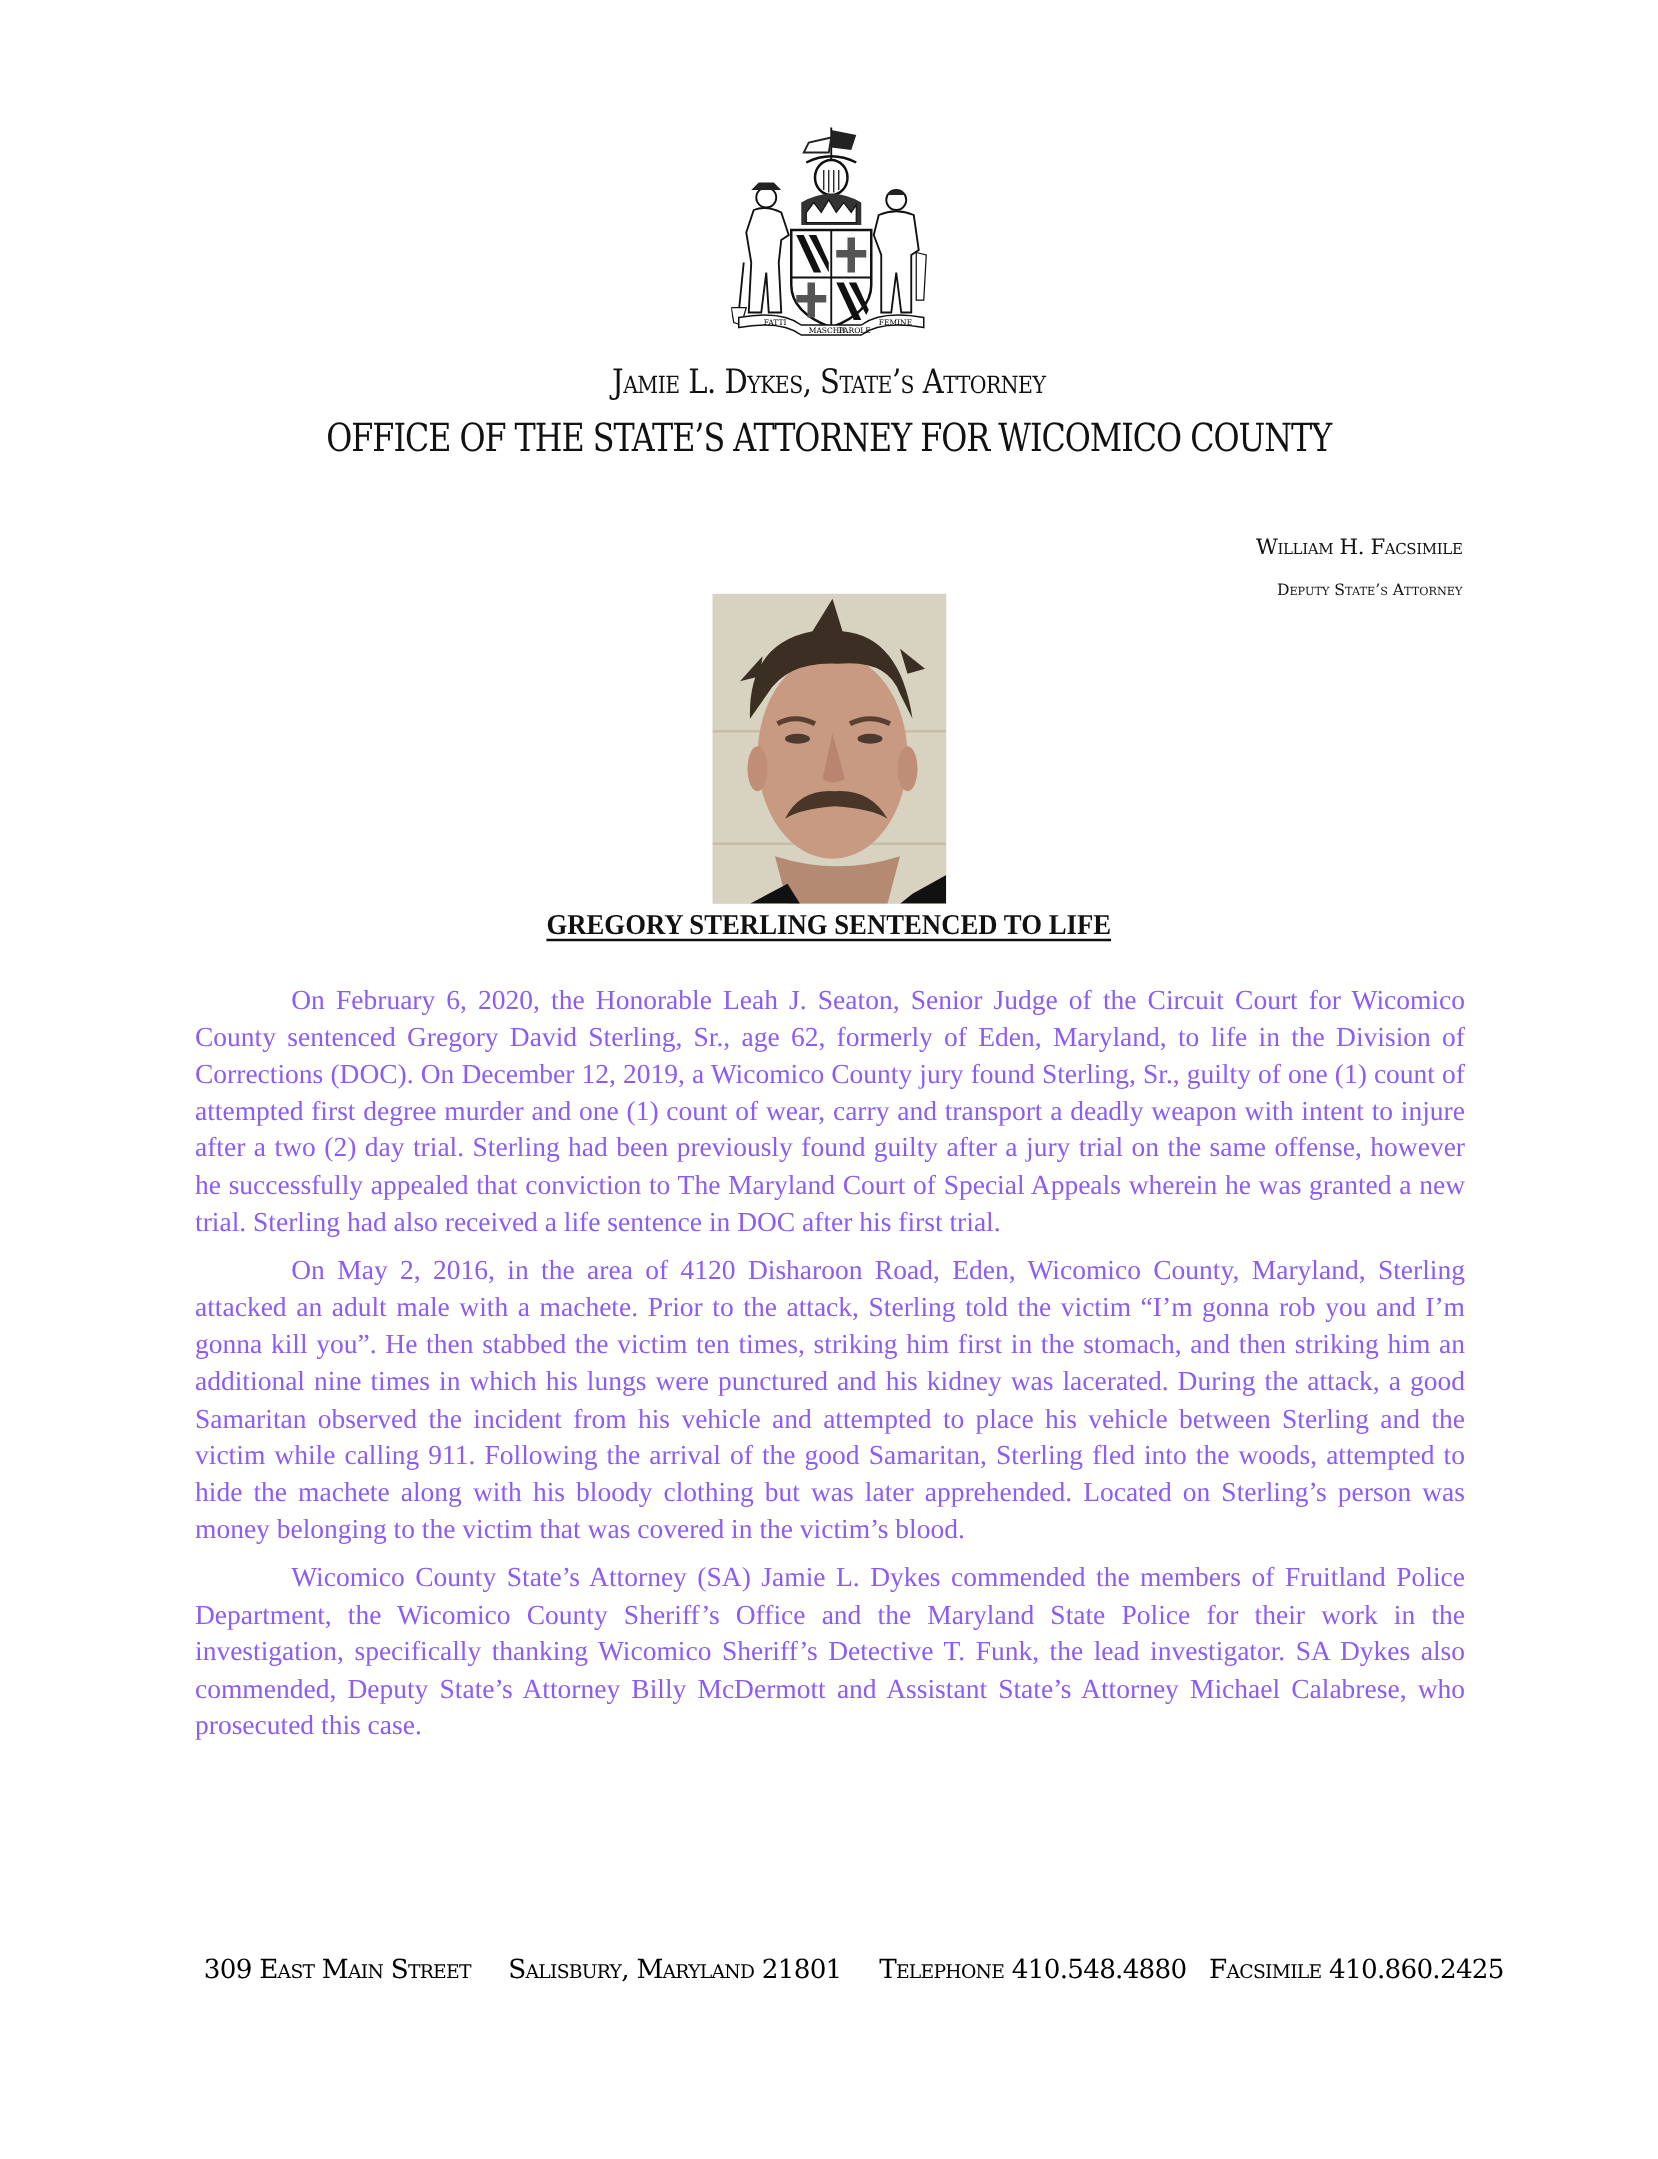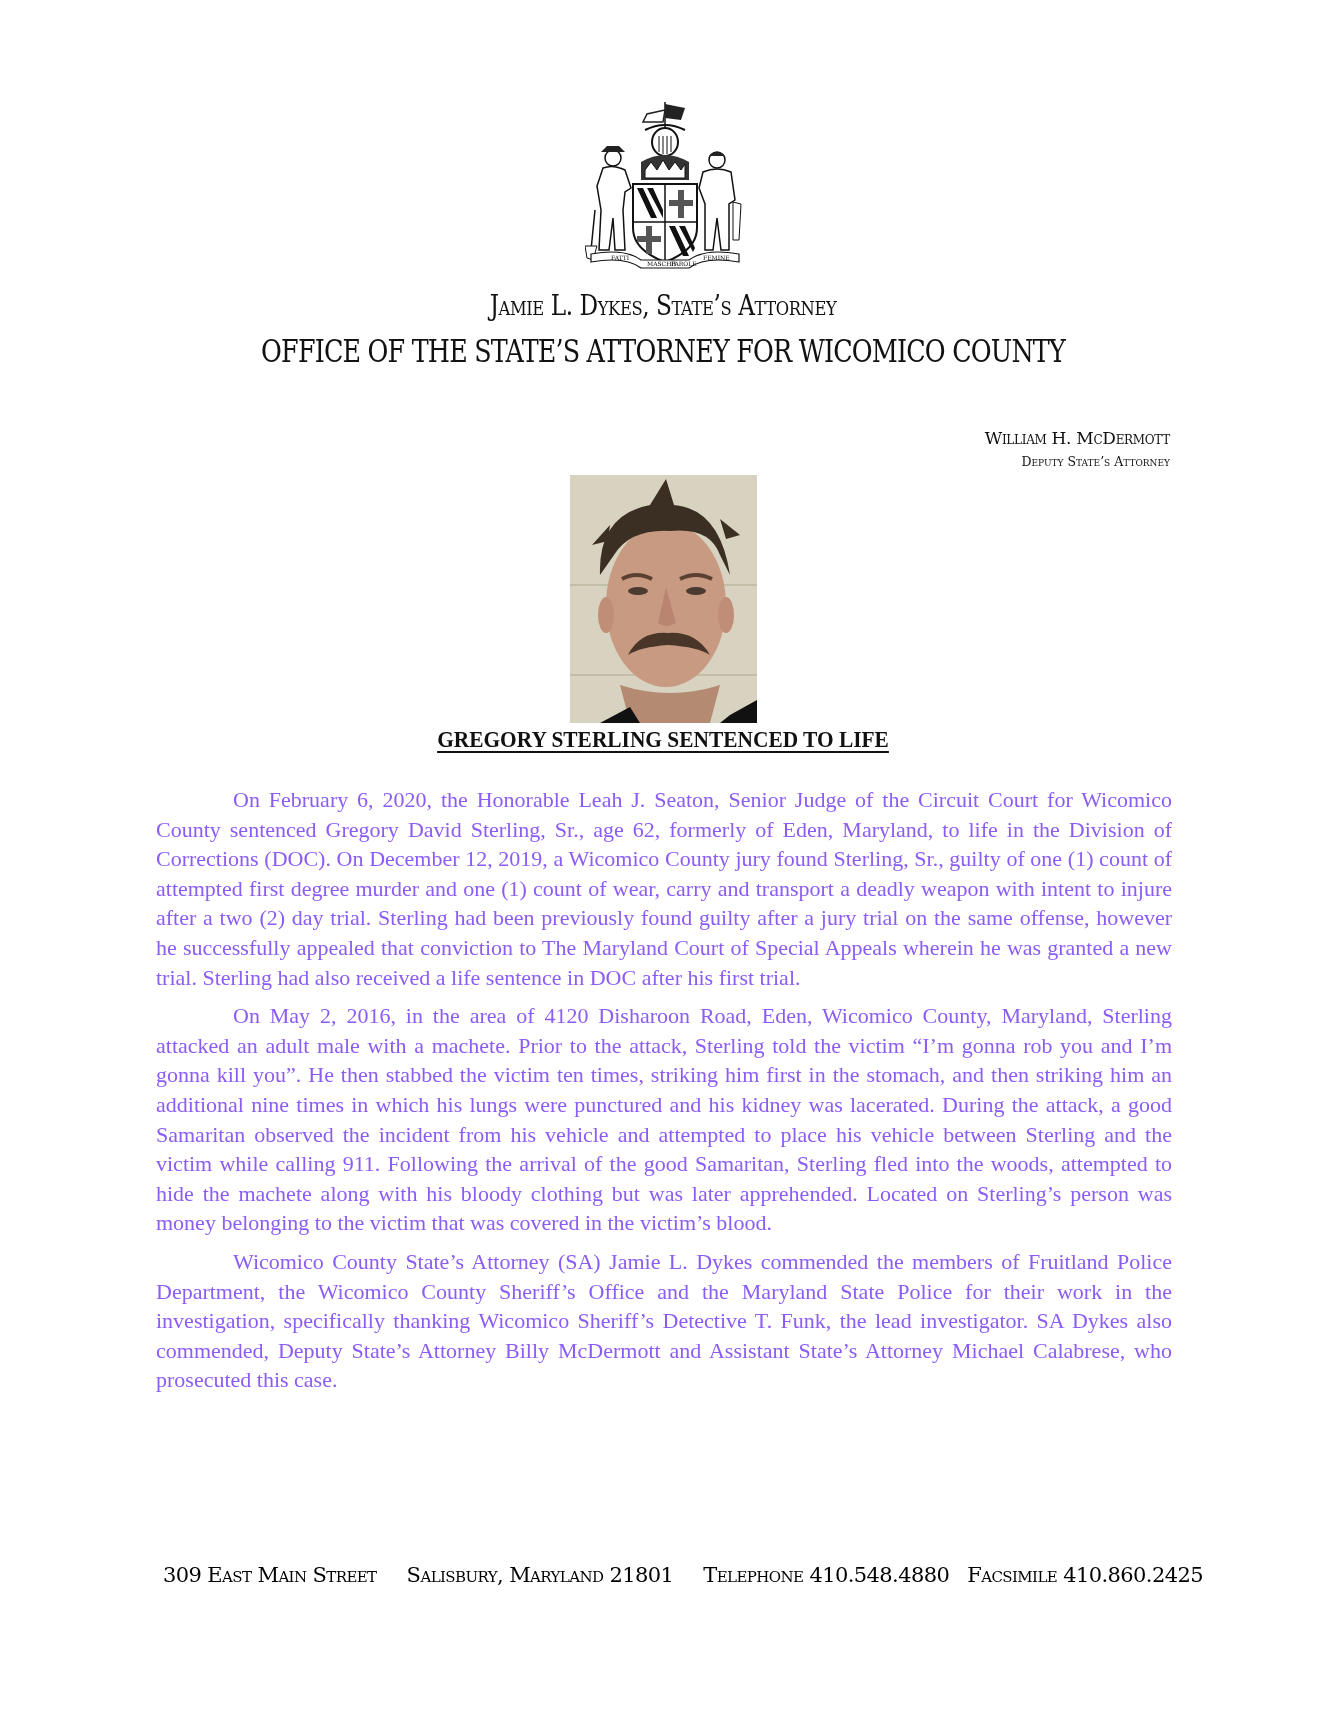--- a/index.html
+++ b/index.html
@@ -7,21 +7,21 @@
 
   #seal { position:absolute; left:585px; top:100px; width:160px; height:172px; }
 
   .hdr1 { position:absolute; left:0; width:1326px; top:290px; text-align:center;
           font-family:"DejaVu Serif", serif; font-size:27px; font-variant:small-caps; letter-spacing:-0.5px; color:#111; font-weight:normal; transform:scaleX(0.86); transform-origin:center; }
   .hdr2 { position:absolute; left:0; width:1326px; top:333px; text-align:center;
           font-family:"DejaVu Serif", serif; font-size:31px; letter-spacing:-1px; color:#111; transform:scaleX(0.82); transform-origin:center; }
 
   .deputy { position:absolute; right:156px; top:428px; text-align:right; font-family:"DejaVu Serif", serif; color:#111; }
   .deputy .name { font-size:17px; font-variant:small-caps; letter-spacing:-0.3px; }
-  .deputy .role { font-size:12.5px; font-variant:small-caps; margin-top:6px; letter-spacing:0px; }
+  .deputy .role { font-size:12.5px; font-variant:small-caps; margin-top:16px; letter-spacing:0px; }
 
   #photo { position:absolute; left:570px; top:475px; width:187px; height:248px; overflow:hidden; background:#ddd8c8; }
 
   .headline { position:absolute; left:0; width:1326px; top:727px; text-align:center;
               font-family:"Liberation Serif", serif; font-weight:bold; font-size:23px; text-decoration:underline; text-decoration-thickness:2px; text-underline-offset:4px; transform:scaleX(0.93); transform-origin:center; }
 
   .body { position:absolute; left:156px; width:1016px; top:785px; font-family:"Liberation Serif", serif; font-size:22px; line-height:29.6px; color:#8b5cf6; }
   .body p { margin:0 0 9px 0; text-indent:77px; text-align:justify; }
 
   .footer { position:absolute; left:163px; width:1010px; top:1563px; font-family:"DejaVu Serif", serif; font-size:21px; color:#000000; white-space:nowrap; letter-spacing:-0.6px; }
@@ -82,21 +82,21 @@
     <text x="62" y="166" font-size="6" font-family="DejaVu Serif, serif">MASCHII</text>
     <text x="86" y="166" font-size="6" font-family="DejaVu Serif, serif">PAROLE</text>
     <text x="118" y="160" font-size="6" font-family="DejaVu Serif, serif">FEMINE</text>
   </svg>
 </div>
 
 <div class="hdr1">Jamie L. Dykes, State’s Attorney</div>
 <div class="hdr2">OFFICE OF THE STATE’S ATTORNEY FOR WICOMICO COUNTY</div>
 
 <div class="deputy">
-  <div class="name">William H. McDermott</div>
+  <div class="name">William H. Facsimile</div>
   <div class="role">Deputy State’s Attorney</div>
 </div>
 
 <div id="photo" title="Booking photo of Gregory Sterling">
   <svg width="187" height="248" viewBox="0 0 187 248">
     <rect width="187" height="248" fill="#d8d2c0"></rect>
     <line x1="0" y1="110" x2="187" y2="110" stroke="#c4bda8" stroke-width="2"></line>
     <line x1="0" y1="200" x2="187" y2="200" stroke="#c4bda8" stroke-width="2"></line>
 
     <path d="M50 210 L60 248 L140 248 L150 210 Q100 226 50 210 Z" fill="#b58a72"></path>

